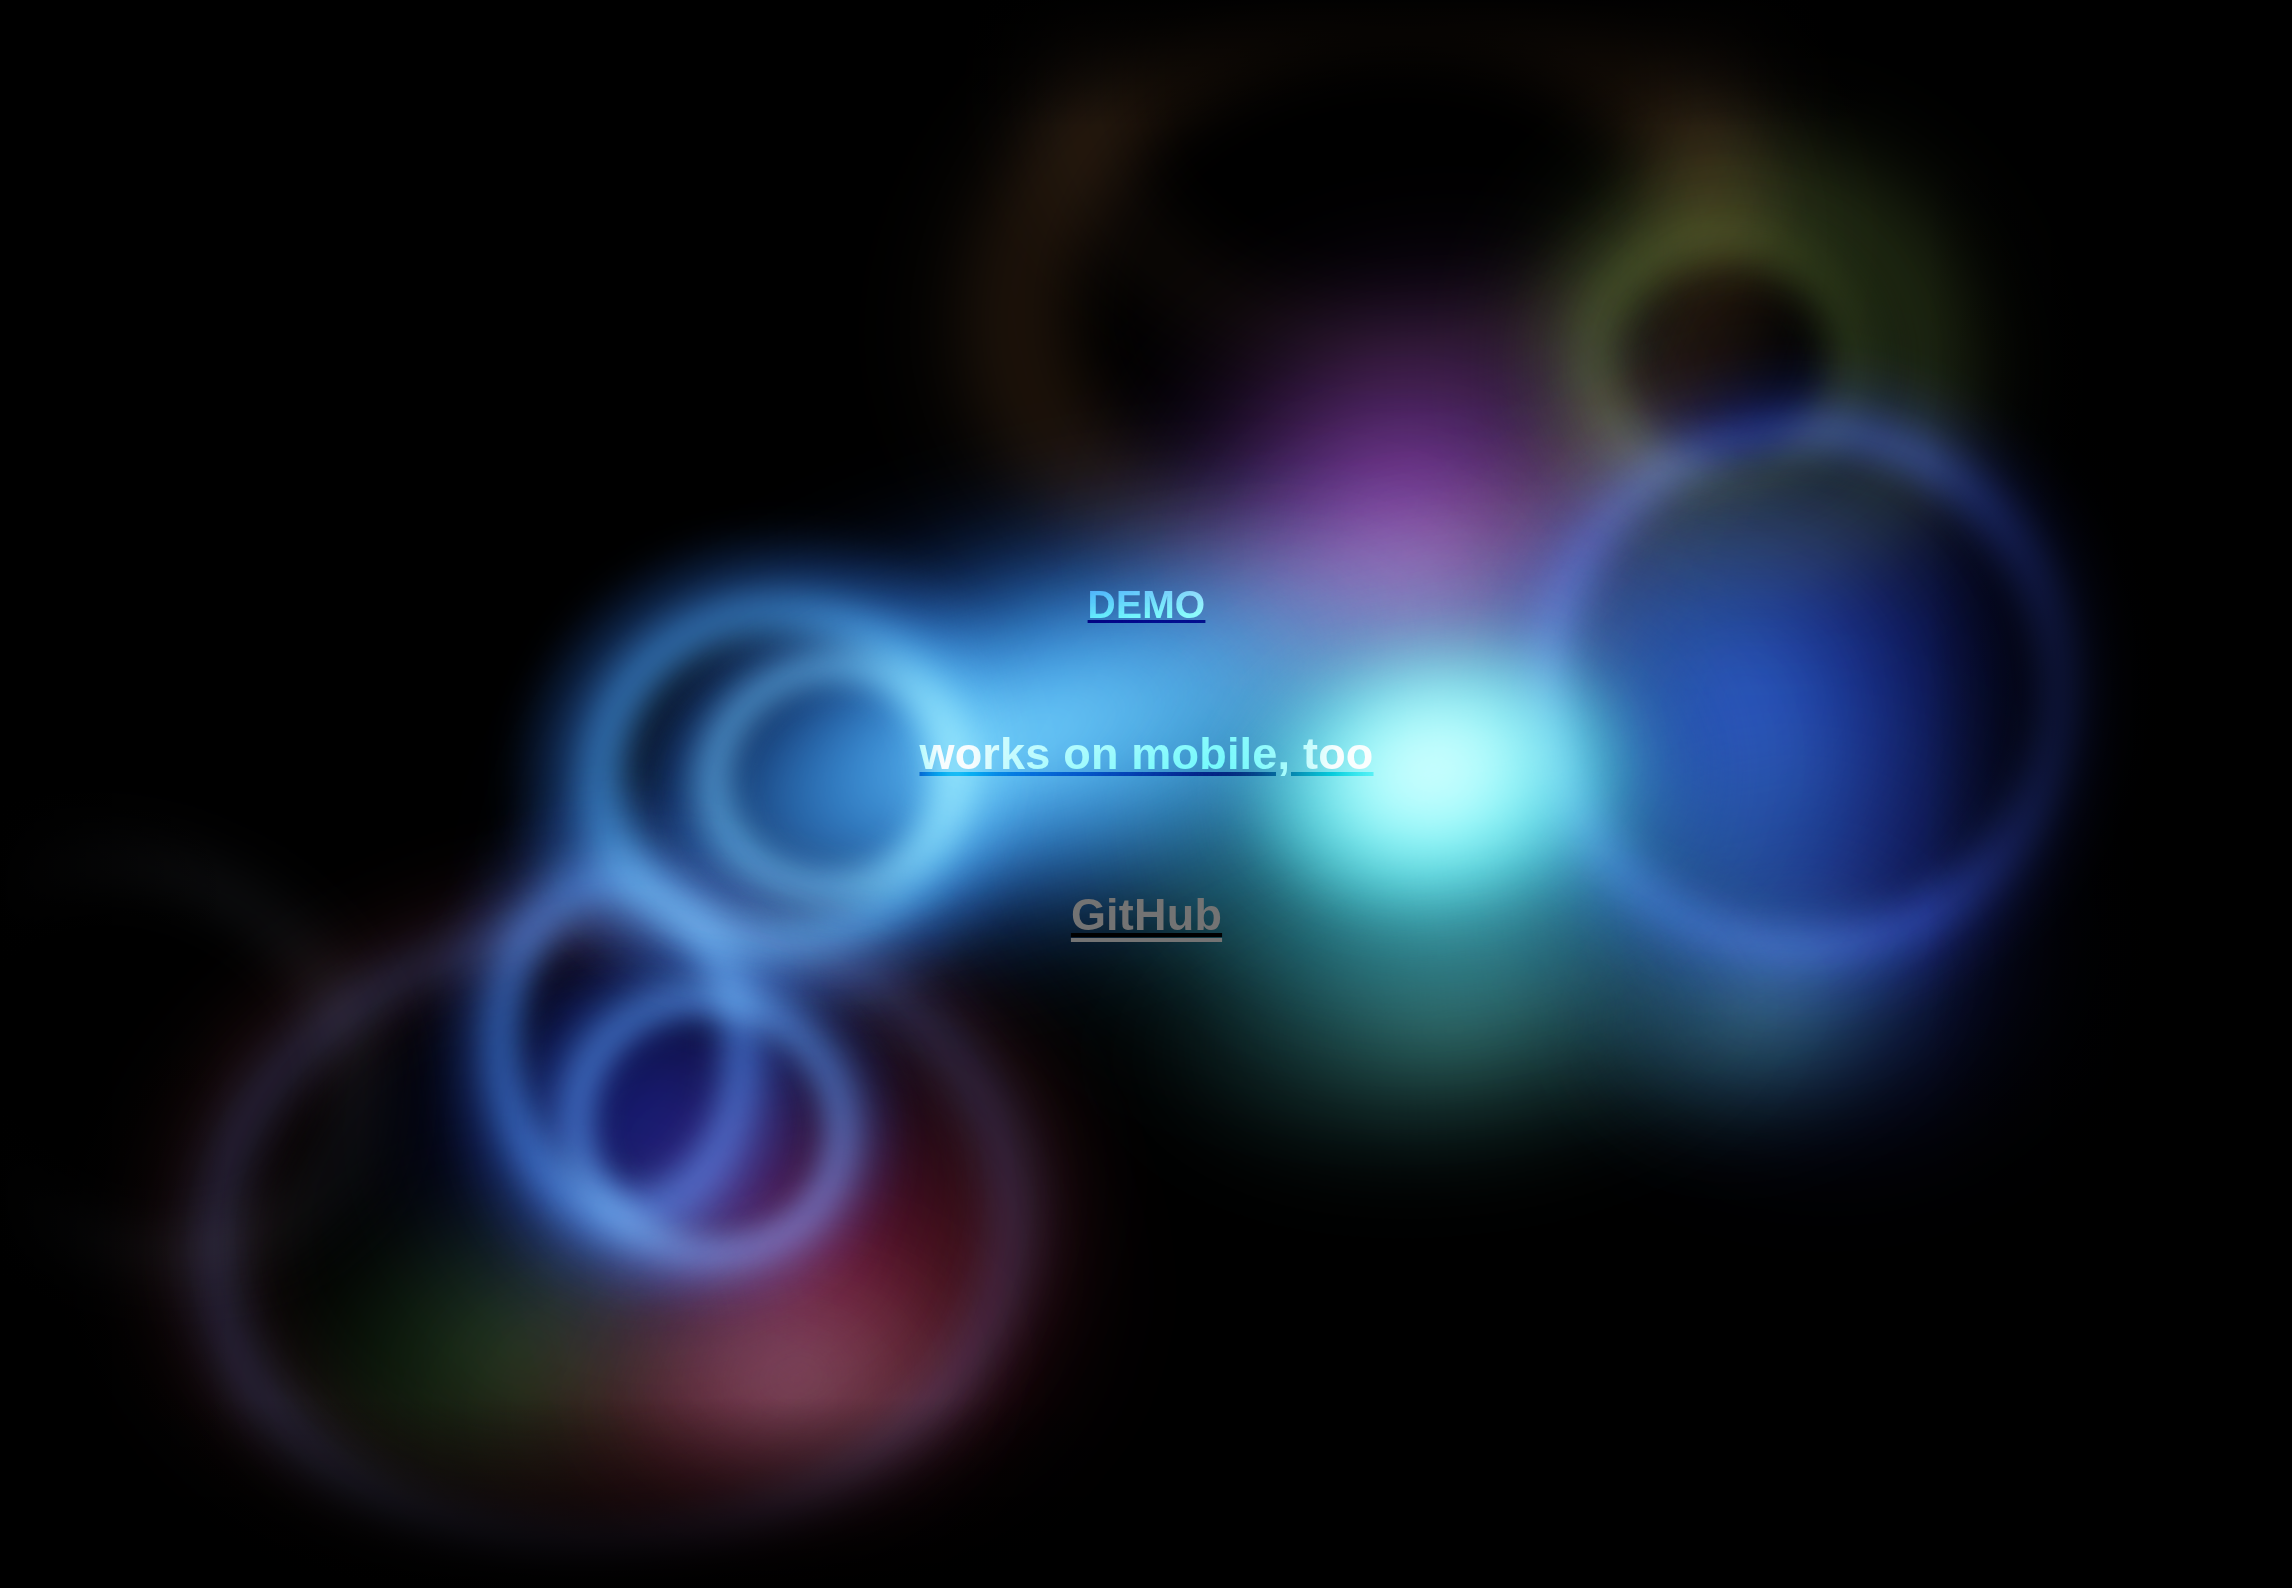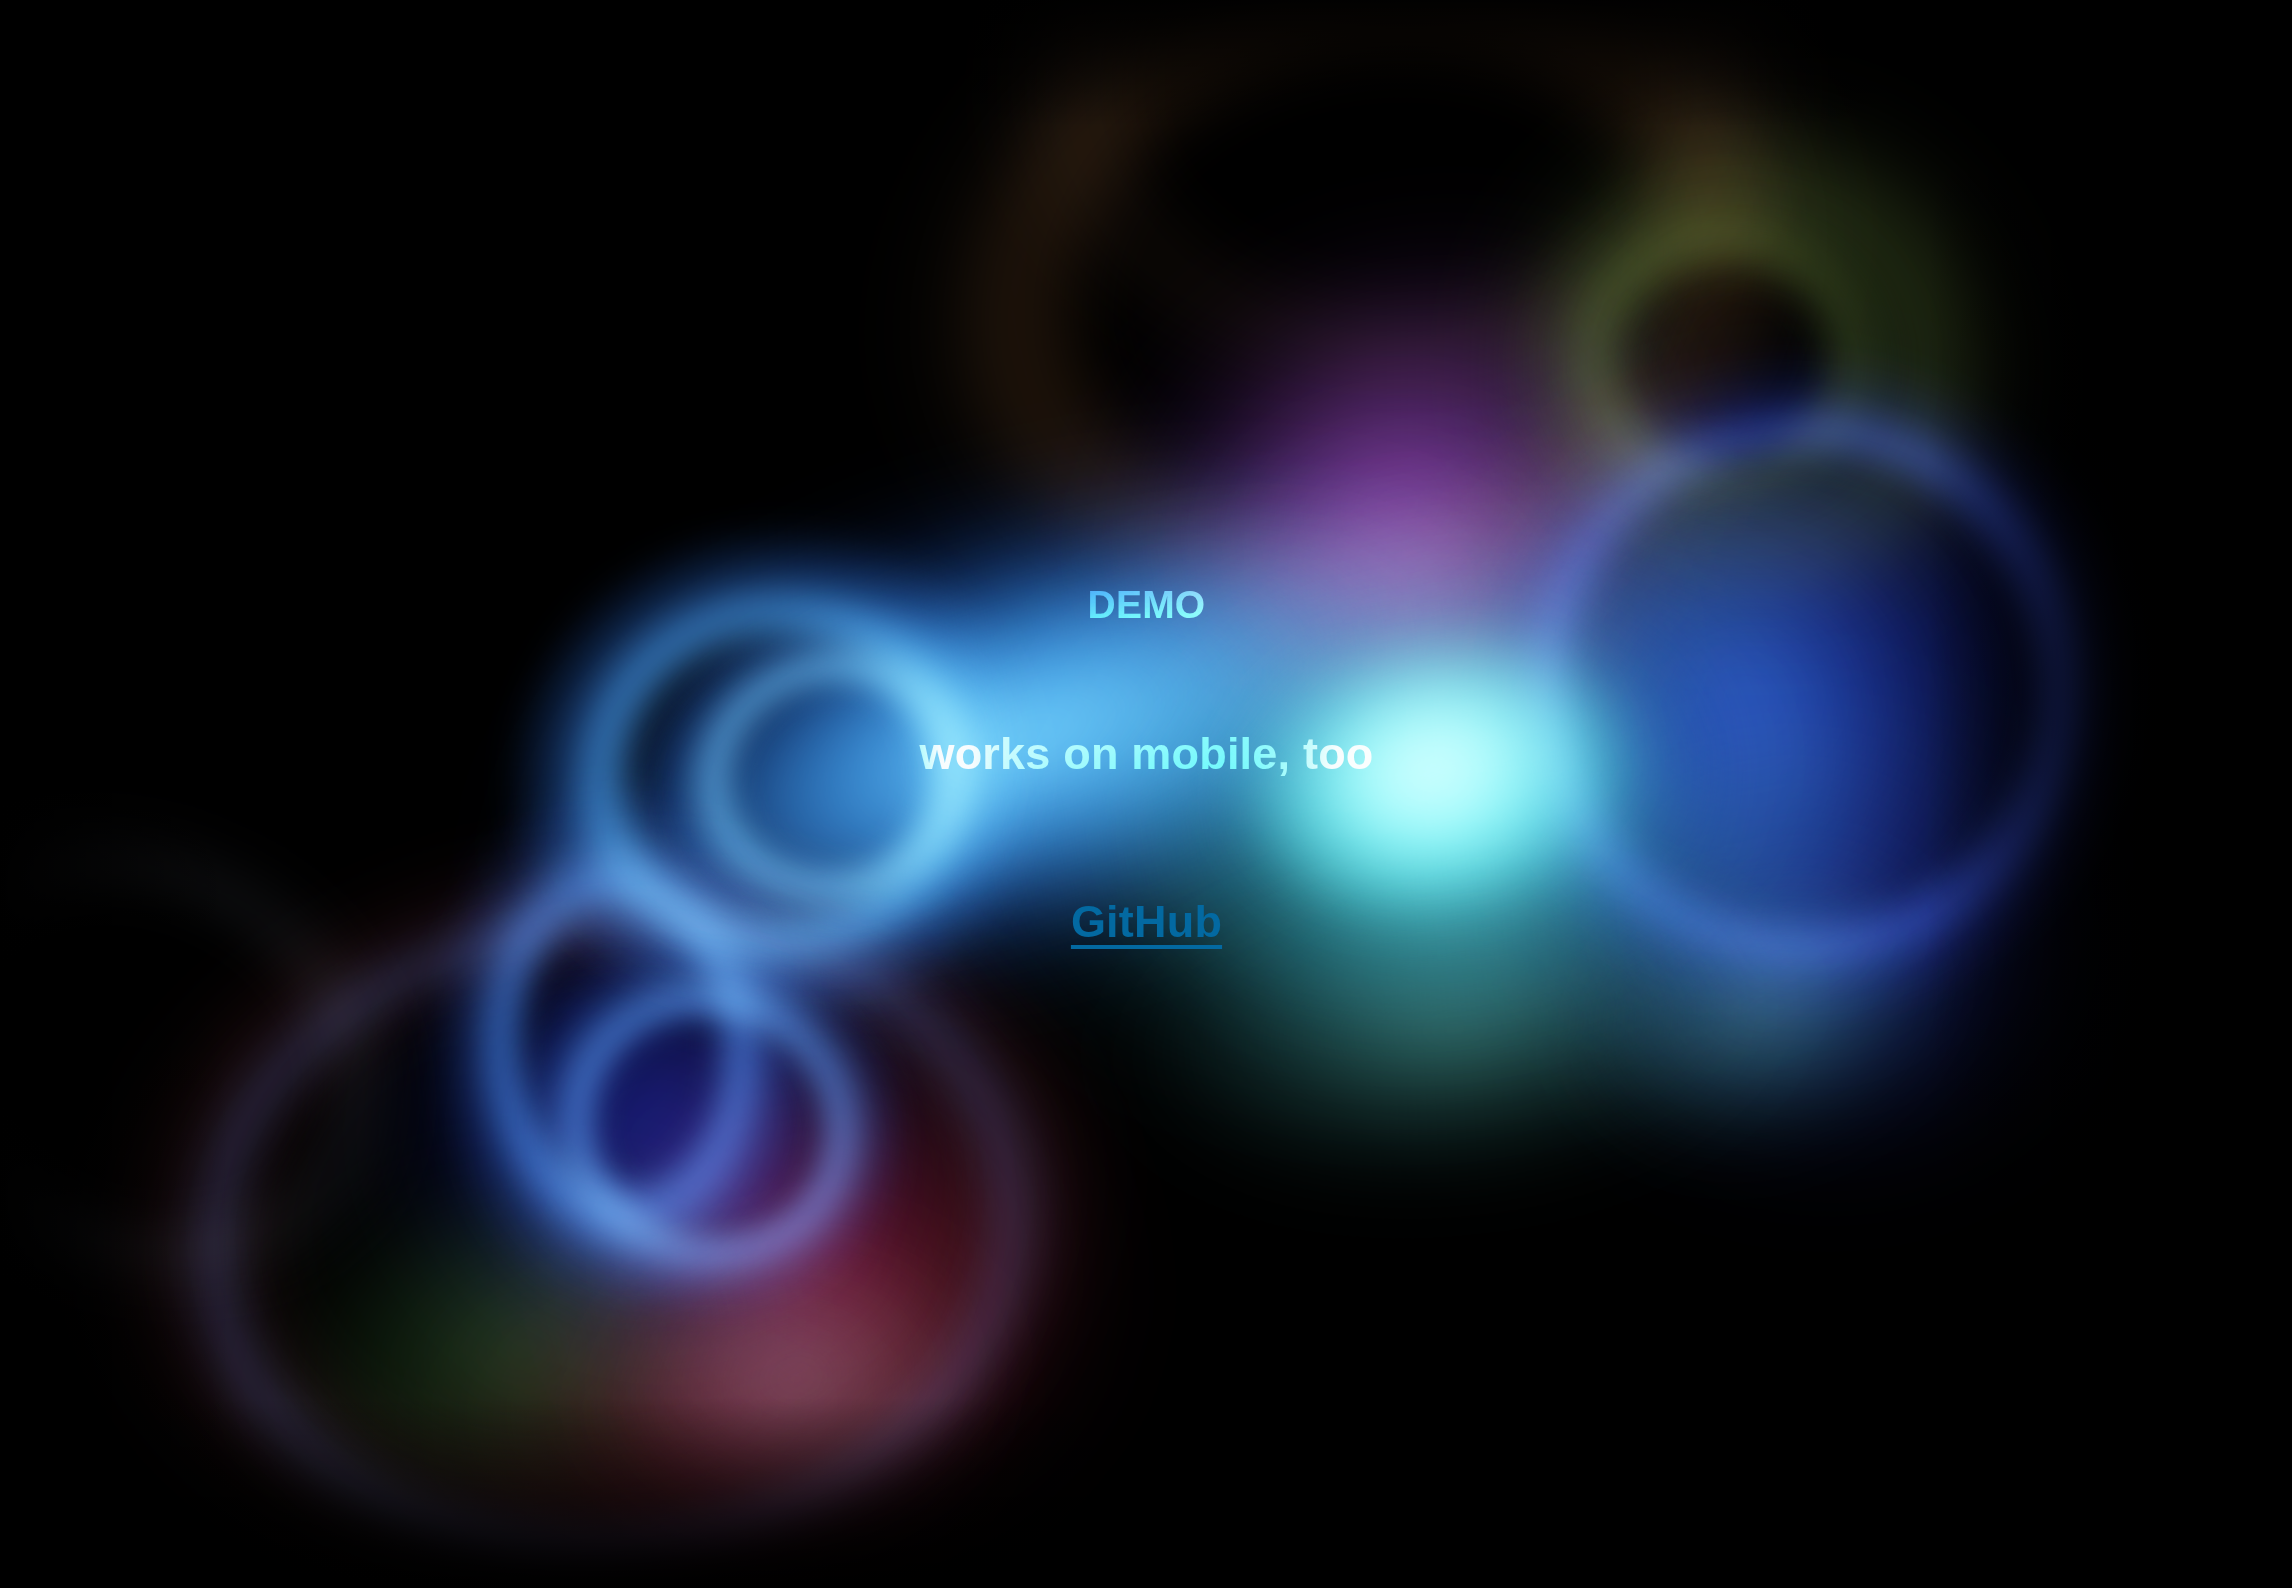--- a/index.html
+++ b/index.html
@@ -396,20 +396,21 @@
   #overlay {
     position: absolute;
     inset: 0;
     display: flex;
     flex-direction: column;
     align-items: center;
     justify-content: flex-start;
     padding-top: 582px;
     box-sizing: border-box;
     pointer-events: none;
+    text-decoration: underline;
   }
 
   #overlay > * { pointer-events: auto; }
 
   .line {
     color: #ffffff;
     font-weight: 700;
     text-align: center;
     letter-spacing: 0.2px;
     white-space: nowrap;
@@ -435,22 +436,22 @@
     font-size: 45px;
     line-height: 1.2;
     margin: 0 0 98px 0;
     mix-blend-mode: overlay;
     opacity: 0.95;
   }
 
   #github-link {
     font-size: 45px;
     line-height: 1.2;
-    margin: 16px;
-    color: #0369a1;
+    margin: 9px;
+    color: #737373;
     text-decoration: underline;
     text-decoration-thickness: 3.9px;
     text-underline-offset: 7.8px;
     cursor: pointer;
     display: inline-block;
   }
 </style>
 </head>
 <body>
 

